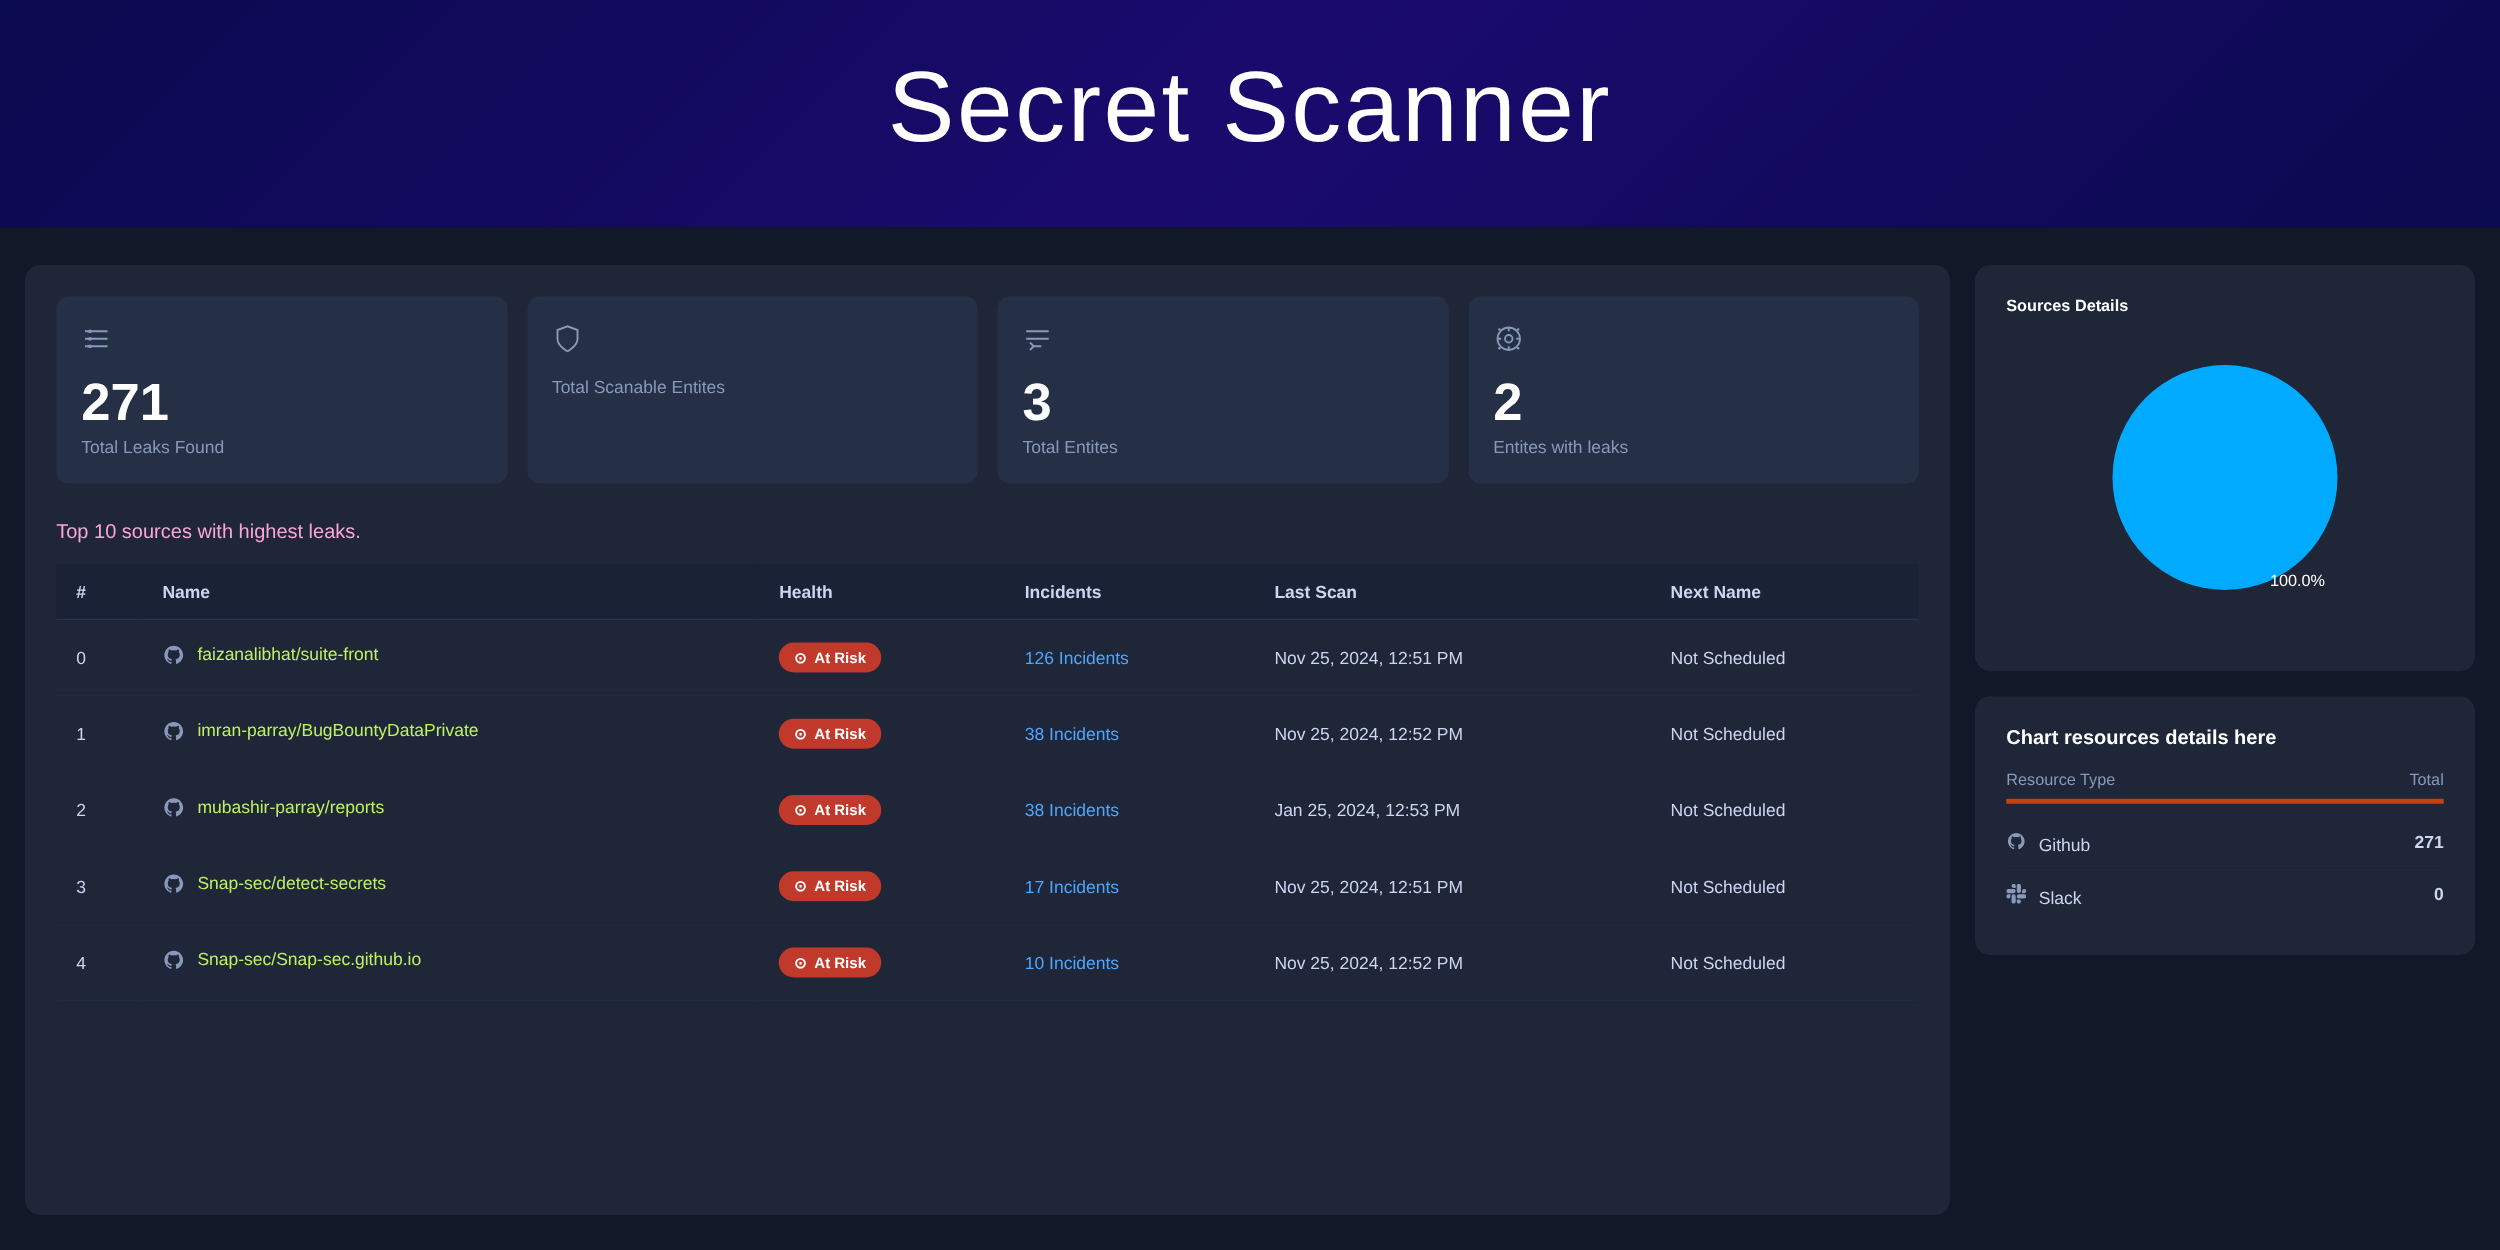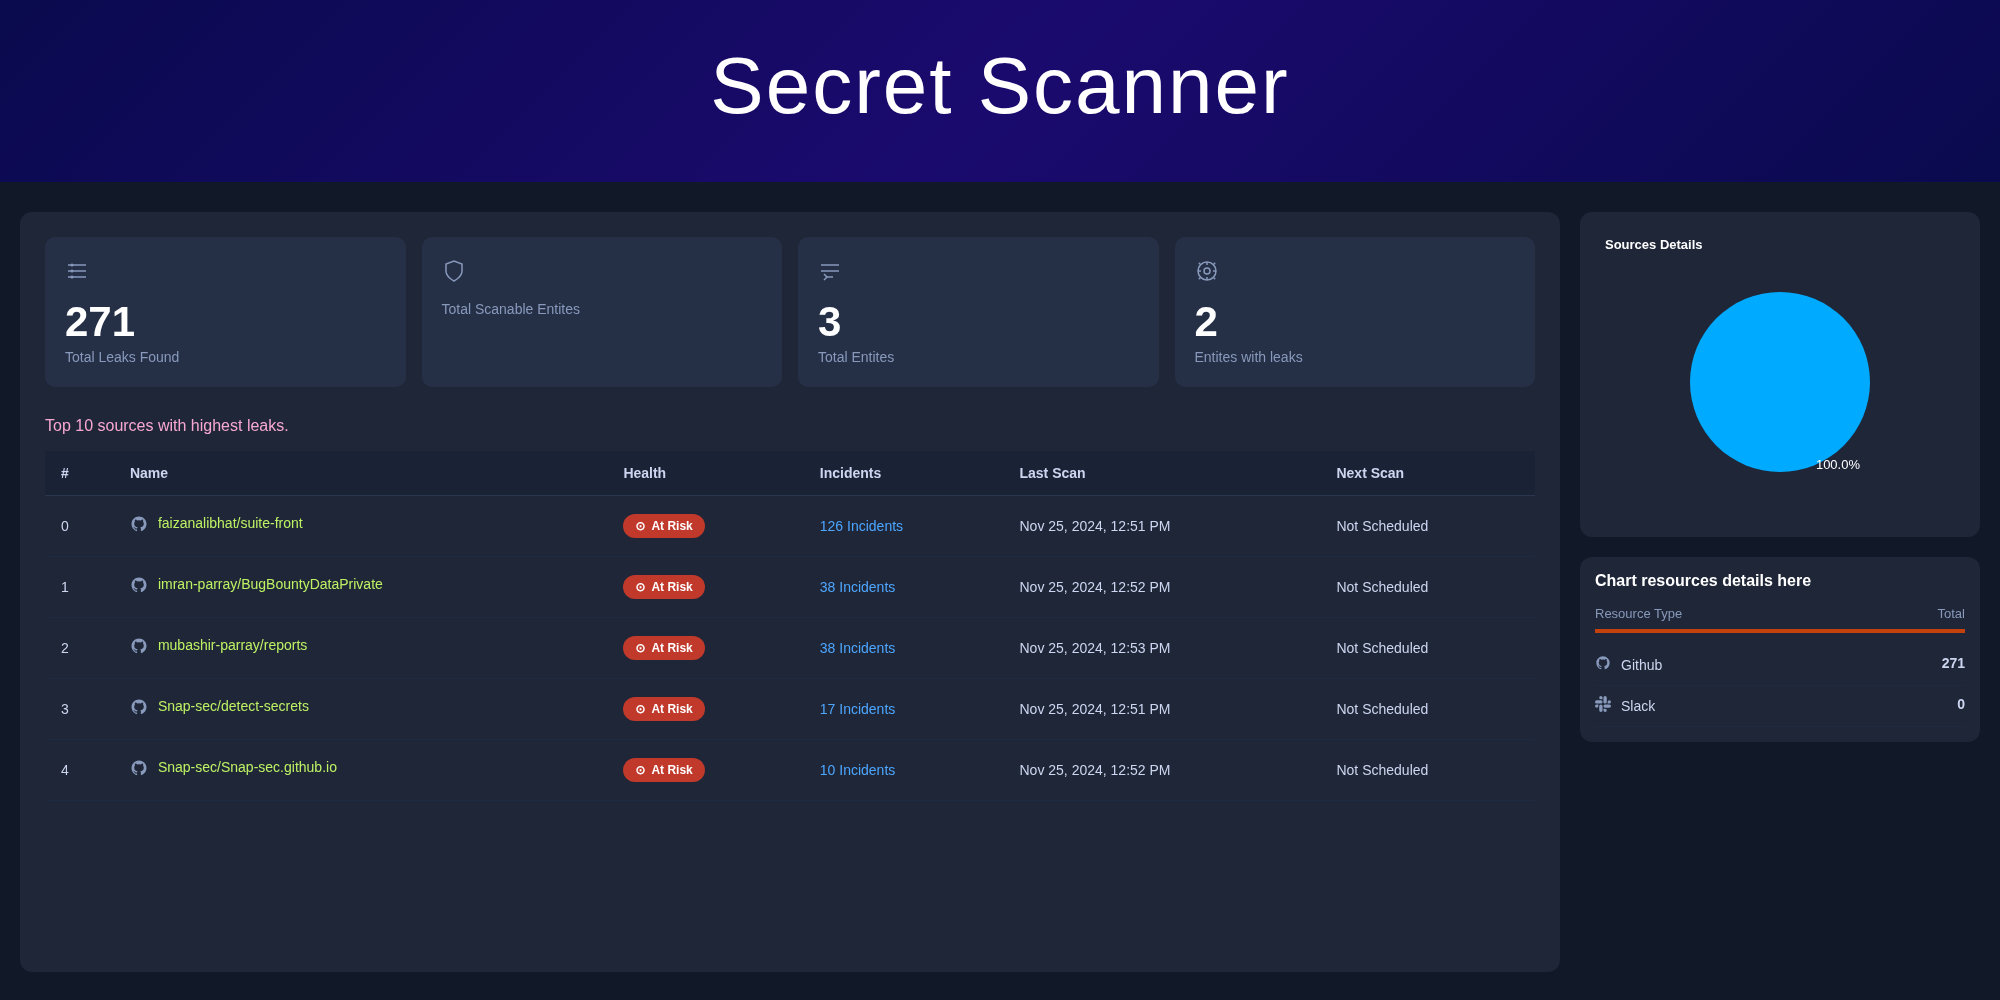--- a/index.html
+++ b/index.html
@@ -167,21 +167,21 @@
       bottom: 20px;
       right: 30px;
       font-size: 13px;
       color: #fff;
       font-weight: 500;
     }
 
     .chart-details-card {
       background: #1e2637;
       border-radius: 12px;
-      padding: 15px;
+      padding: 25px;
     }
     .chart-details-title {
       font-size: 16px;
       font-weight: 600;
       color: #fff;
       margin-bottom: 16px;
     }
     .resource-header {
       display: flex;
       justify-content: space-between;
@@ -287,21 +287,21 @@
     <p class="table-section-title">Top 10 sources with highest leaks.</p>
 
     <table class="data-table">
       <thead>
         <tr>
           <th>#</th>
           <th>Name</th>
           <th>Health</th>
           <th>Incidents</th>
           <th>Last Scan</th>
-          <th>Next Scan</th>
+          <th>Next Name</th>
         </tr>
       </thead>
       <tbody id="table-body">
       <tr>
       <td>0</td>
       <td>
         <div class="repo-name">
           <span class="github-icon">
             <svg width="18" height="18" viewBox="0 0 24 24" fill="#8899bb">
               <path d="M12 2C6.477 2 2 6.477 2 12c0 4.42 2.865 8.166 6.839 9.489.5.092.682-.217.682-.482 0-.237-.008-.866-.013-1.7-2.782.603-3.369-1.342-3.369-1.342-.454-1.155-1.11-1.462-1.11-1.462-.908-.62.069-.608.069-.608 1.003.07 1.531 1.03 1.531 1.03.892 1.529 2.341 1.087 2.91.832.092-.647.35-1.088.636-1.338-2.22-.253-4.555-1.11-4.555-4.943 0-1.091.39-1.984 1.029-2.683-.103-.253-.446-1.27.098-2.647 0 0 .84-.269 2.75 1.025A9.578 9.578 0 0112 6.836a9.59 9.59 0 012.504.337c1.909-1.294 2.747-1.025 2.747-1.025.546 1.377.203 2.394.1 2.647.64.699 1.028 1.592 1.028 2.683 0 3.842-2.339 4.687-4.566 4.935.359.309.678.919.678 1.852 0 1.336-.012 2.415-.012 2.743 0 .267.18.578.688.48C19.138 20.163 22 16.418 22 12c0-5.523-4.477-10-10-10z"></path>
@@ -357,21 +357,21 @@
         </div>
       </td>
       <td>
         <span class="health-badge">
           <span class="badge-icon">⊙</span> At Risk
         </span>
       </td>
       <td>
         <span class="incidents-link">38 Incidents</span>
       </td>
-      <td>Nov 25, 2024, 12:53 PM</td>
+      <td>Jan 25, 2024, 12:53 PM</td>
       <td>Not Scheduled</td>
     </tr>
           <tr>
       <td>3</td>
       <td>
         <div class="repo-name">
           <span class="github-icon">
             <svg width="18" height="18" viewBox="0 0 24 24" fill="#8899bb">
               <path d="M12 2C6.477 2 2 6.477 2 12c0 4.42 2.865 8.166 6.839 9.489.5.092.682-.217.682-.482 0-.237-.008-.866-.013-1.7-2.782.603-3.369-1.342-3.369-1.342-.454-1.155-1.11-1.462-1.11-1.462-.908-.62.069-.608.069-.608 1.003.07 1.531 1.03 1.531 1.03.892 1.529 2.341 1.087 2.91.832.092-.647.35-1.088.636-1.338-2.22-.253-4.555-1.11-4.555-4.943 0-1.091.39-1.984 1.029-2.683-.103-.253-.446-1.27.098-2.647 0 0 .84-.269 2.75 1.025A9.578 9.578 0 0112 6.836a9.59 9.59 0 012.504.337c1.909-1.294 2.747-1.025 2.747-1.025.546 1.377.203 2.394.1 2.647.64.699 1.028 1.592 1.028 2.683 0 3.842-2.339 4.687-4.566 4.935.359.309.678.919.678 1.852 0 1.336-.012 2.415-.012 2.743 0 .267.18.578.688.48C19.138 20.163 22 16.418 22 12c0-5.523-4.477-10-10-10z"></path>
             </svg>

